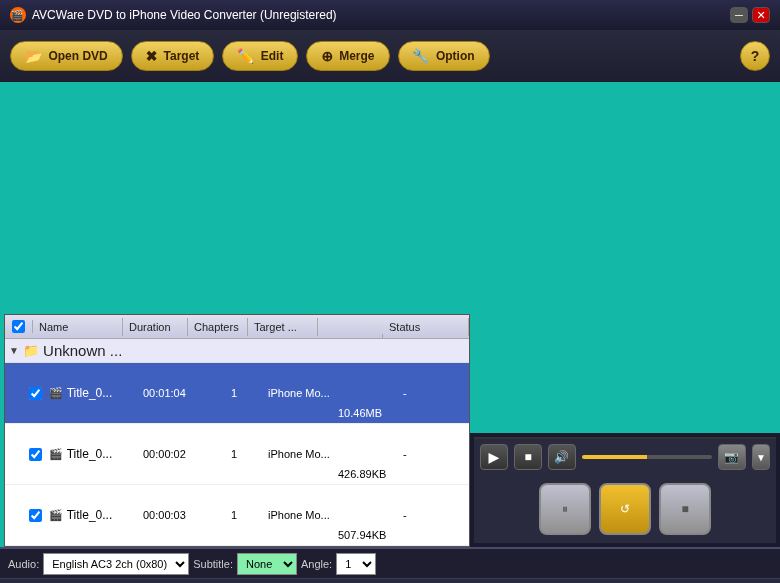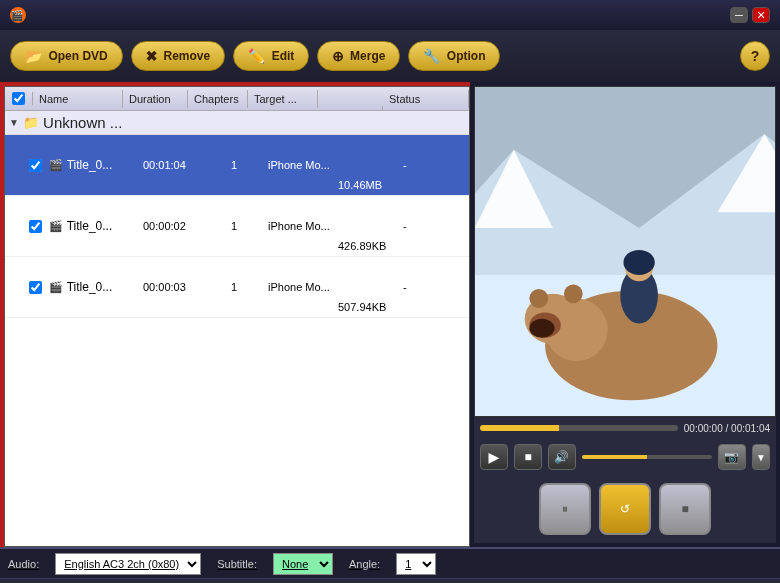--- a/index.html
+++ b/index.html
@@ -55,22 +55,23 @@
       border: 1px solid #a08010;
       border-radius: 50%;
       width: 30px; height: 30px;
       display: flex; align-items: center; justify-content: center;
       font-weight: bold; font-size: 14px; cursor: pointer; color: #3a2000;
     }
 
     
     .main-area {
       display: flex;
-      background: #b91c1c;
+      background: #14b8a6;
       height: calc(583px - 30px - 52px - 36px);
+      align-items: flex-end;
     }
 
     
     .file-panel {
       flex: 1;
       background: #fff;
       display: flex;
       flex-direction: column;
       border: 1px solid #555;
       margin: 4px 0 0 4px;
@@ -214,25 +215,24 @@
 
     
     .bottom-area {
       background: #2a2a3e;
       border-top: 2px solid #4a4a6e;
     }
 
     
     .audio-row {
       display: flex; align-items: center;
-      padding: 6px 8px; gap: 16px;
+      padding: 6px 8px; gap: 4px;
       background: #1e1e30;
       border-bottom: 1px solid #3a3a5e;
       height: 30px;
-      text-decoration: underline;
     }
     .audio-label { color: #ccc; font-size: 11px; }
     .audio-select {
       background: #fff; border: 1px solid #888;
       padding: 2px 4px; font-size: 11px;
       height: 22px; min-width: 120px;
     }
     .subtitle-select {
       background: #86efac; border: 1px solid #888;
       padding: 2px 4px; font-size: 11px;
@@ -269,35 +269,36 @@
     .row-highlight-blue { background: #4060c0; color: #fff; }
 
     .separator { flex: 1; }
   </style>
 </head>
 <body>
 
 <div class="title-bar">
   <div class="title-bar-left">
     <div class="title-bar-icon">🎬</div>
+    <span class="title-bar-title">AVCWare DVD to iPhone Video Converter (Unregistered)</span>
   </div>
   <div class="title-bar-controls">
     <div class="title-btn minimize">─</div>
     <div class="title-btn close">✕</div>
   </div>
 </div>
 
 <div class="toolbar">
   <button class="toolbar-btn">
     <span class="toolbar-btn-icon">📂</span>
     <span>Open DVD</span>
   </button>
   <button class="toolbar-btn">
     <span class="toolbar-btn-icon">✖</span>
-    <span>Remove</span>
+    <span>Target</span>
   </button>
   <button class="toolbar-btn">
     <span class="toolbar-btn-icon">✏️</span>
     <span>Edit</span>
   </button>
   <button class="toolbar-btn">
     <span class="toolbar-btn-icon">⊕</span>
     <span>Merge</span>
   </button>
   <button class="toolbar-btn">
@@ -408,24 +409,20 @@
           <circle cx="118" cy="132" r="6" fill="#a07040"></circle>
 
           <ellipse cx="160" cy="133" rx="12" ry="18" fill="#2a3a5a"></ellipse>
           <circle cx="160" cy="115" r="9" fill="#d4a870"></circle>
 
           <ellipse cx="160" cy="112" rx="10" ry="8" fill="#1a2a4a"></ellipse>
         </svg>
       </div>
     </div>
 
-    <div class="preview-time-bar">
-      <div class="time-progress"></div>
-      <span class="time-text">00:00:00 / 00:01:04</span>
-    </div>
 
     <div class="preview-controls">
       <div class="ctrl-btn play">▶</div>
       <div class="ctrl-btn">■</div>
       <div class="ctrl-btn">🔊</div>
       <div class="volume-slider"></div>
       <div class="cam-btn">📷</div>
       <div class="dropdown-arrow-btn">▼</div>
     </div>
 

